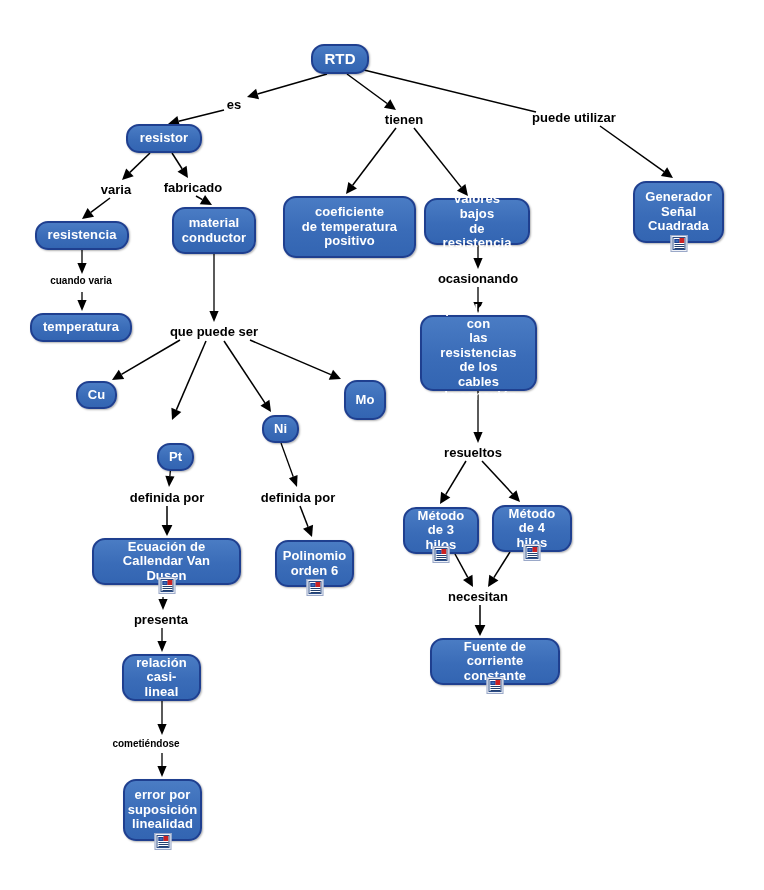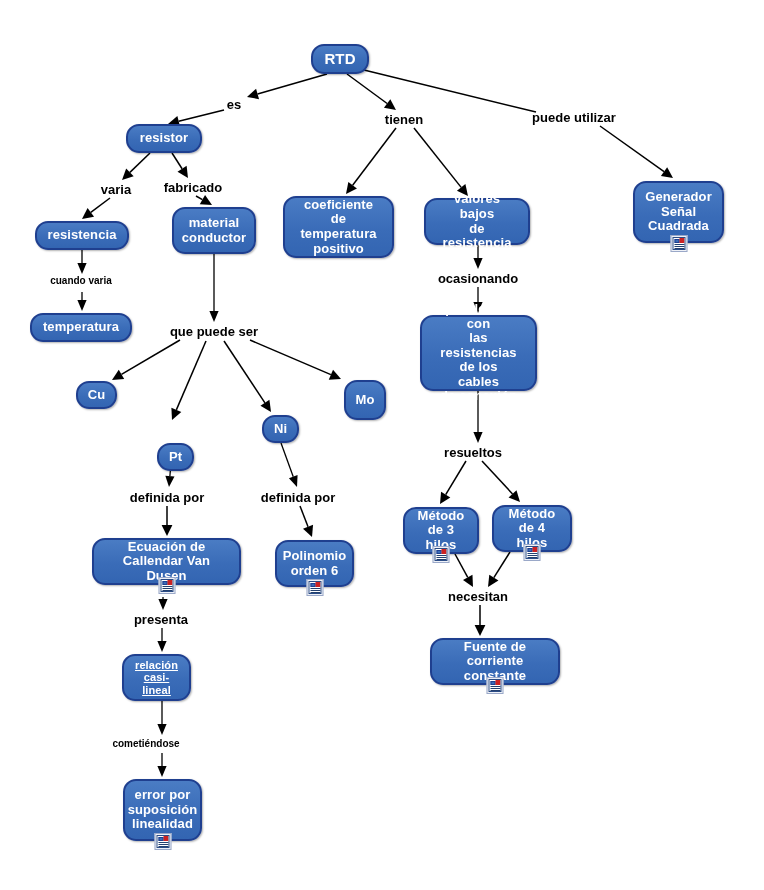--- a/index.html
+++ b/index.html
@@ -242,21 +242,21 @@
         <polygon points="480,636 474.6,625 485.4,625" fill="#000000"></polygon>
       </g>
     </svg>
   <div id="node-layer">
       <div class="node" style="left: 311px; top: 44px; width: 58px; height: 30px; font-size: 15px;"><span>RTD</span></div>
       <div class="node" style="left: 126px; top: 124px; width: 76px; height: 29px; font-size: 13px;"><span>resistor</span></div>
       <div class="node" style="left: 35px; top: 221px; width: 94px; height: 29px; font-size: 13px;"><span>resistencia</span></div>
       <div class="node" style="left: 30px; top: 313px; width: 102px; height: 29px; font-size: 13px;"><span>temperatura</span></div>
       <div class="node" style="left: 172px; top: 207px; width: 84px; height: 47px; font-size: 13px;"><span>material
 conductor</span></div>
-      <div class="node" style="left: 283px; top: 196px; width: 111px; height: 62px; font-size: 13px;"><span>coeficiente
+      <div class="node" style="left: 283px; top: 196px; width: 133px; height: 62px; font-size: 13px;"><span>coeficiente
 de temperatura
 positivo</span></div>
       <div class="node" style="left: 424px; top: 198px; width: 106px; height: 47px; font-size: 13px;"><span>valores bajos
 de resistencia</span></div>
       <div class="node" style="left: 633px; top: 181px; width: 91px; height: 62px; font-size: 13px;"><span>Generador
 Señal
 Cuadrada</span></div>
       <div class="res-icon" style="left: 678.5px; top: 235px;">
         <div class="sheet">
           <div class="pic"></div>
@@ -285,21 +285,21 @@
 orden 6</span></div>
       <div class="res-icon" style="left: 314.5px; top: 579px;">
         <div class="sheet">
           <div class="pic"></div>
           <div class="star"></div>
           <div class="ln l1"></div>
           <div class="ln l2"></div>
           <div class="ln l3"></div>
         </div>
       </div>
-      <div class="node" style="left: 122px; top: 654px; width: 69px; height: 47px; font-size: 11px; text-decoration: underline;"><span>relación
+      <div class="node" style="left: 122px; top: 654px; width: 79px; height: 47px; font-size: 13px;"><span>relación
 casi-lineal</span></div>
       <div class="node" style="left: 123px; top: 779px; width: 79px; height: 62px; font-size: 13px;"><span>error por
 suposición
 linealidad</span></div>
       <div class="res-icon" style="left: 162.5px; top: 833px;">
         <div class="sheet">
           <div class="pic"></div>
           <div class="star"></div>
           <div class="ln l1"></div>
           <div class="ln l2"></div>

